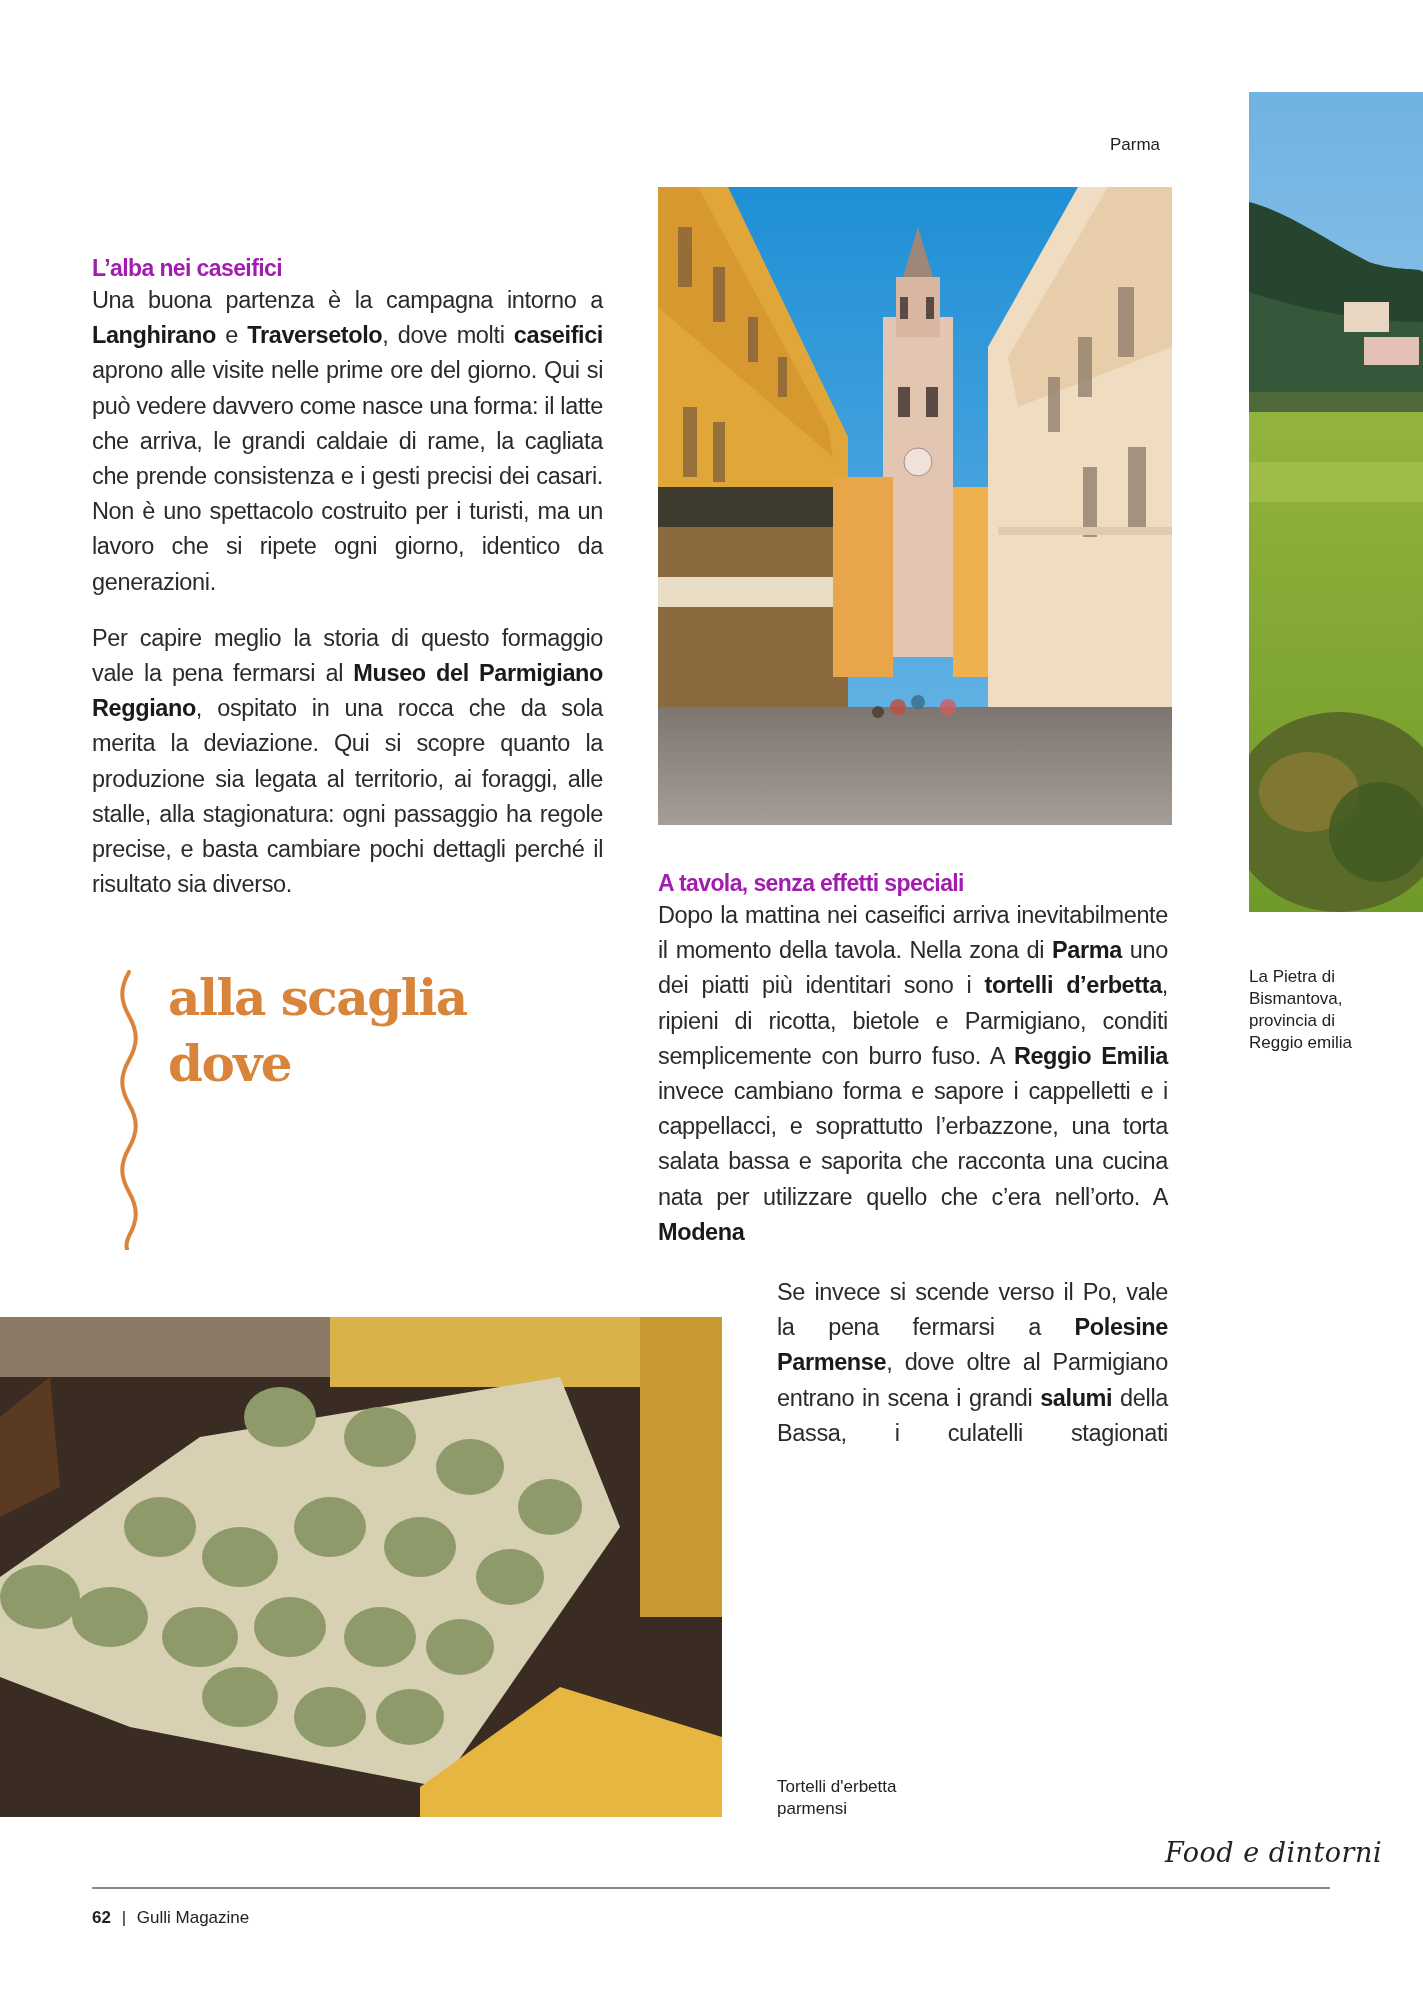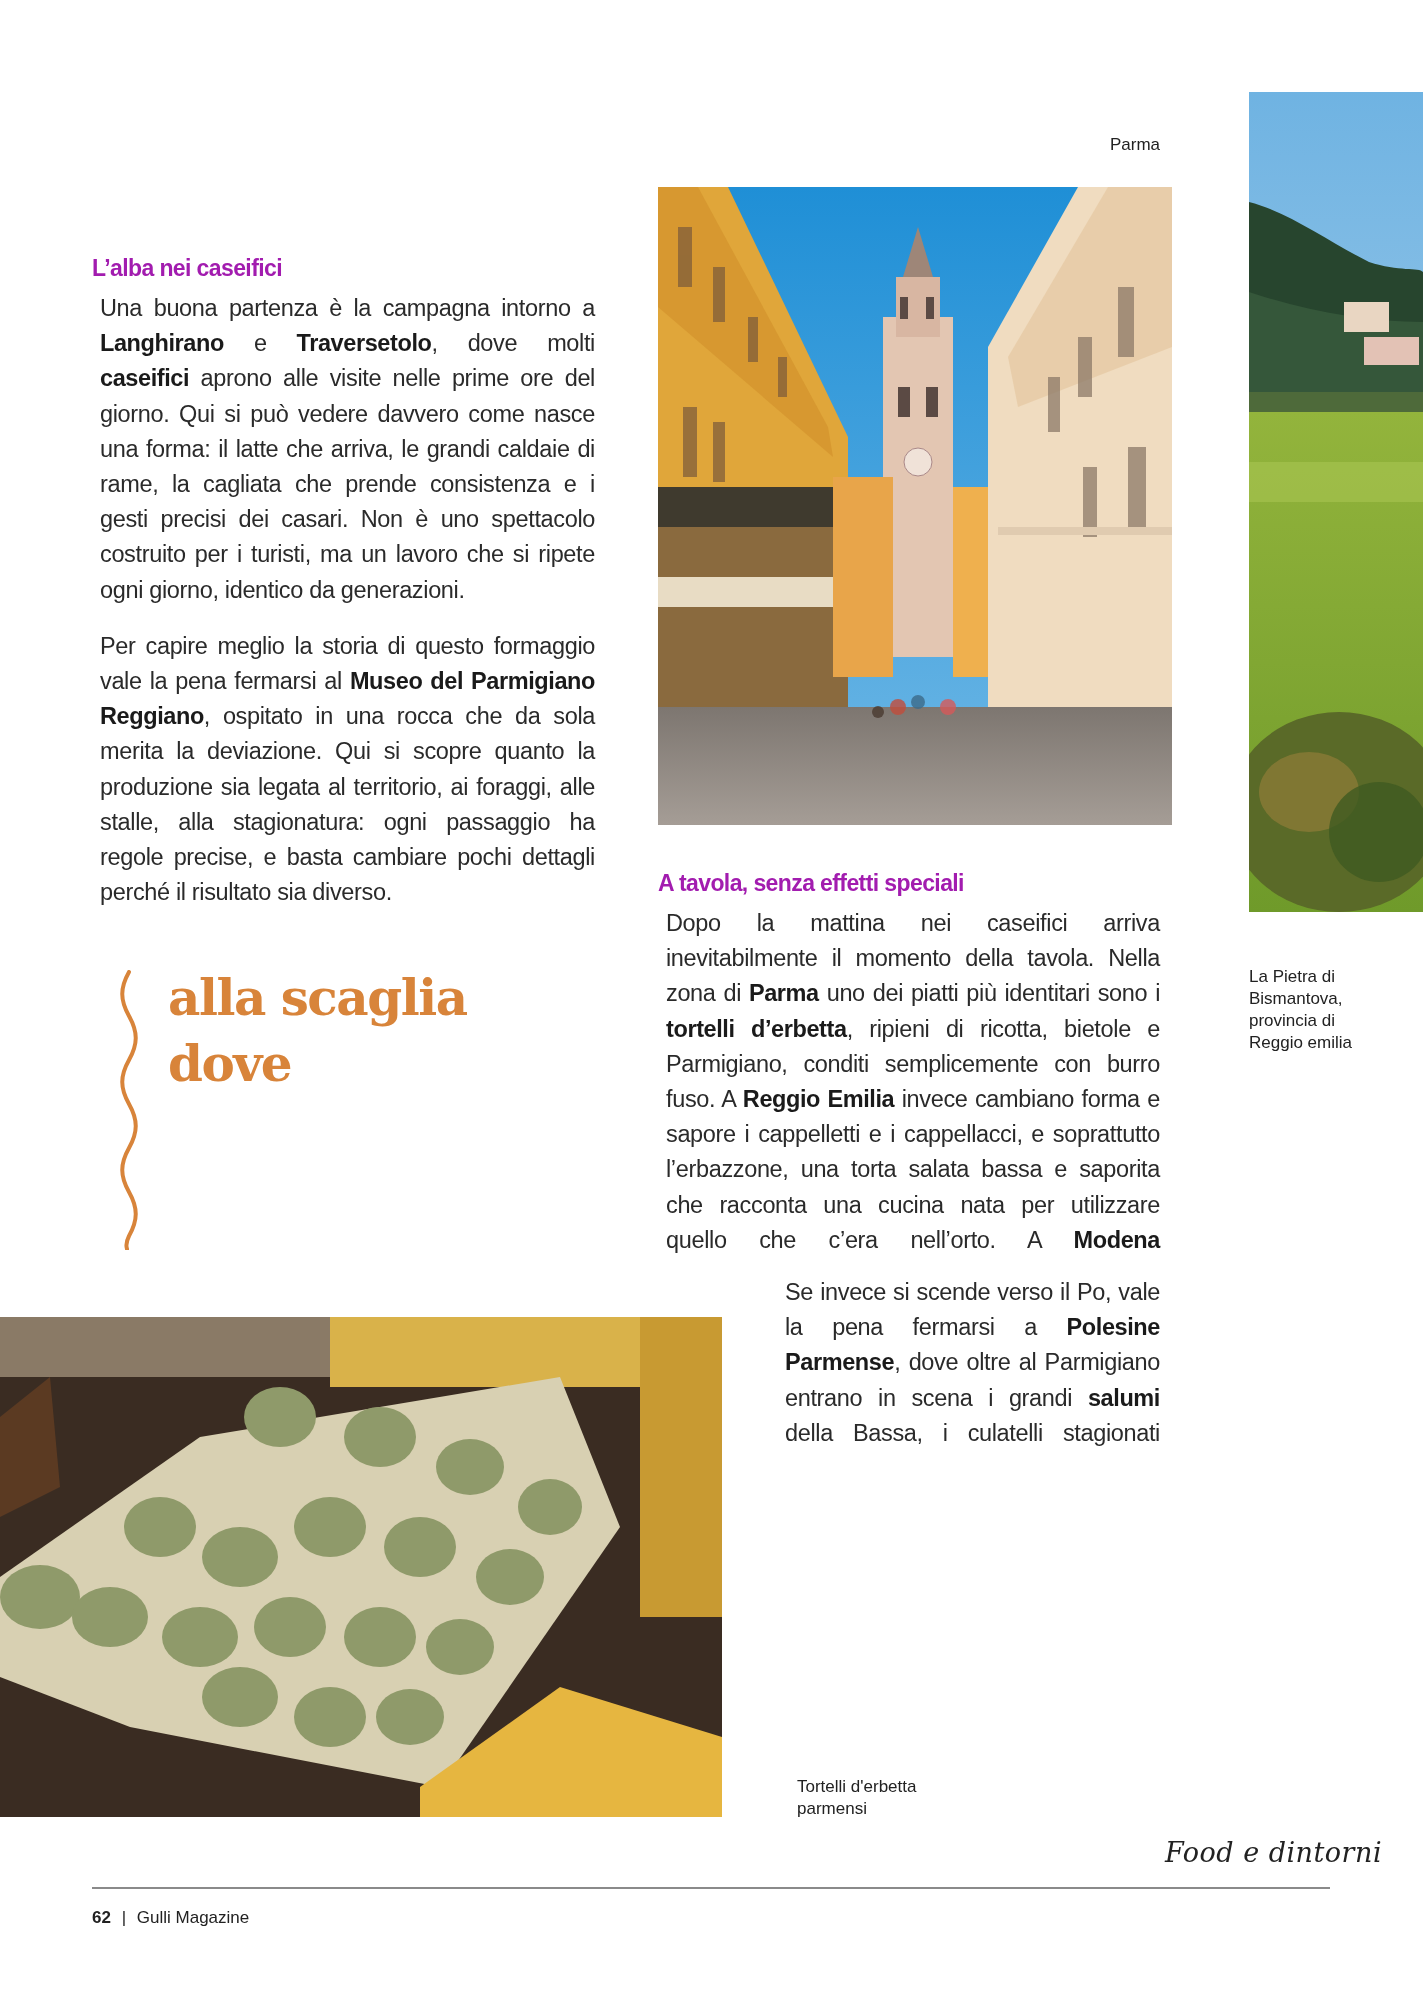--- a/index.html
+++ b/index.html
@@ -2,21 +2,21 @@
 <html><head>
 <meta charset="utf-8">
 <style>
   html, body { margin:0; padding:0; }
   body { width:1423px; height:2000px; background:#ffffff; position:relative; overflow:hidden;
          font-family:"Liberation Sans", sans-serif; color:#222; }
   .abs { position:absolute; }
   .body-text { font-size:23.5px; line-height:35.2px; text-align:justify; color:#2a2a2a; letter-spacing:-0.35px; font-weight:300; }
   .body-text b { font-weight:700; color:#1a1a1a; letter-spacing:-0.4px; }
   .h-sub { font-size:23px; font-weight:700; color:#a21caf; letter-spacing:-0.6px; line-height:30px; margin:0; }
-  p { margin:8px; }
+  p { margin:0; }
   .caption { font-size:17px; line-height:22px; color:#222; }
   .quote { font-family:"DejaVu Serif", serif; font-weight:700; color:#D8843A; font-size:50px; line-height:66px; letter-spacing:-1.5px; }
   .img { overflow:hidden; }
   .footer-rule { height:2px; background:#8a8a8a; }
   .script { font-family:"DejaVu Serif", serif; font-style:italic; font-size:27px; color:#222; letter-spacing:0.5px; }
 </style>
 </head>
 <body>
 
 <div class="abs caption" style="left:1110px; top:134px; font-size:17px;">Parma</div>
@@ -161,21 +161,21 @@
       <ellipse cx="460" cy="330" rx="34" ry="28"></ellipse>
         <ellipse cx="240" cy="380" rx="38" ry="30"></ellipse>
       <ellipse cx="330" cy="400" rx="36" ry="30"></ellipse>
         <ellipse cx="410" cy="400" rx="34" ry="28"></ellipse>
     </g>
     <polygon points="420,470 560,370 722,420 722,500 420,500" fill="#e6b640"></polygon>
     <polygon points="0,100 50,60 60,170 0,200" fill="#5b3a22"></polygon>
   </svg>
 </div>
 
-<div class="abs caption" style="left:777px; top:1776px; width:160px;margin-left:20px;">Tortelli d'erbetta parmensi</div>
+<div class="abs caption" style="left:777px; top:1776px; width:160px;">Tortelli d'erbetta parmensi</div>
 
 <div class="abs footer-rule" style="left:92px; top:1887px; width:1238px;"></div>
 <div class="abs" style="left:92px; top:1908px; font-size:17px; color:#222;">
   <span style="font-weight:700;">62</span>
   <span style="margin:0 6px;">|</span>
   <span>Gulli Magazine</span>
 </div>
 <div class="abs script" style="left:1165px; top:1812px;margin-top:25px;">Food e dintorni</div>
 
 </body></html>

